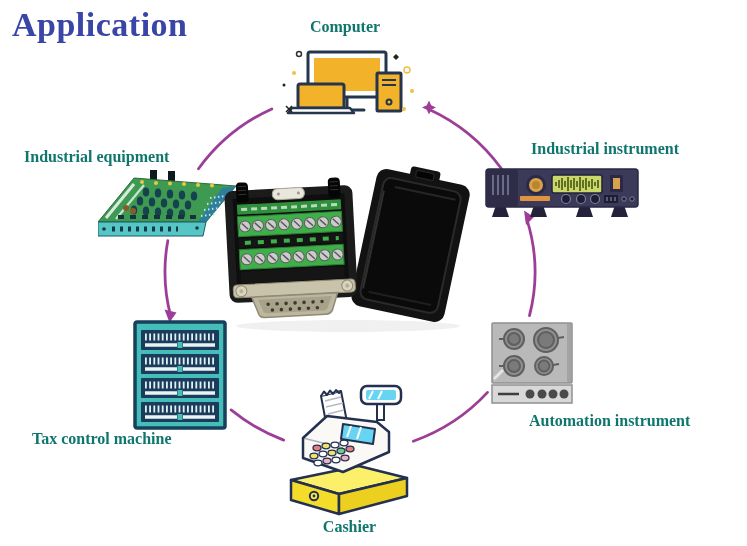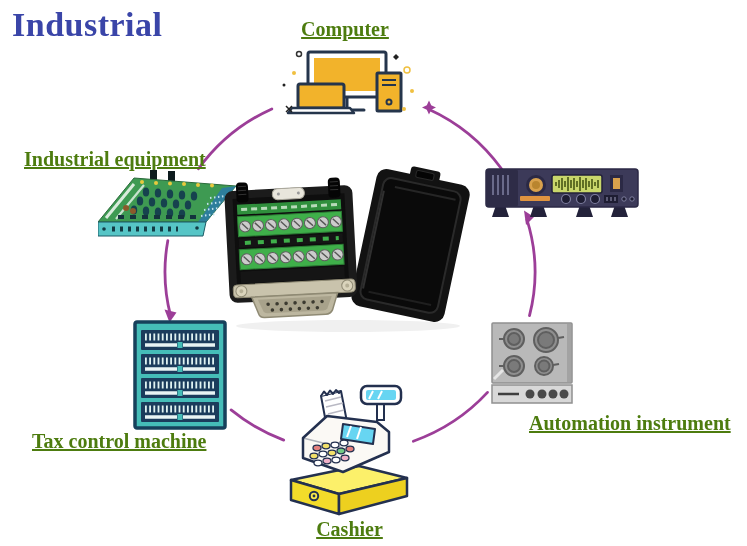--- a/index.html
+++ b/index.html
@@ -5,33 +5,33 @@
   html,body{margin:0;padding:0;background:#ffffff;}
   .stage{
     position:relative;width:747px;height:546px;background:#ffffff;overflow:hidden;
     font-family:"Liberation Serif", serif;
   }
   .title{
     position:absolute;left:12px;top:6px;margin:0;
     font-size:34px;font-weight:bold;color:#3A45A8;letter-spacing:0.5px;
   }
   .node-label{
-    position:absolute;font-weight:bold;font-size:20px;color:#4d7c0f;white-space:nowrap;text-decoration:underline;
+    position:absolute;font-weight:bold;font-size:16px;color:#0f766e;white-space:nowrap;
   }
   .centered{text-align:center;}
   svg{position:absolute;display:block;}
   .ring{z-index:0;}
   .icon{z-index:2;}
 </style>
 </head>
 <body>
 
 <div class="stage">
 
-  <h1 class="title">Industrial</h1>
+  <h1 class="title">Application</h1>
 
   <svg class="ring" width="747" height="546" viewBox="0 0 747 546">
     <g fill="none" stroke="#9C3E98" stroke-width="2.8" stroke-linecap="round">
       <path d="M428.2 108.9 A185 180 0 0 1 501.5 168.8"></path>
       <path d="M526.9 219.4 A185 180 0 0 1 529.5 315.6"></path>
       <path d="M487.5 392.4 A185 180 0 0 1 413.3 441.2"></path>
       <path d="M283.7 440.1 A185 180 0 0 1 231.1 409.9"></path>
       <path d="M170.5 315.5 A185 180 0 0 1 167.8 240.7"></path>
       <path d="M198.5 168.8 A185 180 0 0 1 271.8 108.9"></path>
     </g>
@@ -117,20 +117,21 @@
     </g>
 
     <line x1="20" y1="49" x2="100" y2="49" stroke="#14333D" stroke-width="4" stroke-dasharray="6 6"></line>
 
     <polygon points="0,54 108,54 105,68 0,68" fill="#56C5C6" stroke="#1C5B66" stroke-width="1"></polygon>
     <line x1="14" y1="61" x2="80" y2="61" stroke="#123B44" stroke-width="5" stroke-dasharray="3 5"></line>
     <circle cx="6" cy="61" r="1.8" fill="#123B44"></circle>
       <circle cx="99" cy="60" r="1.8" fill="#123B44"></circle>
   </svg>
 
+  <div class="node-label" style="left:531px;top:140px;">Industrial instrument</div>
   <svg class="icon" style="left:484px;top:165px;" width="158" height="56" viewBox="0 0 158 56">
 
     <g fill="#23223A">
       <polygon points="12,40 21,40 25,52 8,52"></polygon>
       <polygon points="50,40 59,40 63,52 46,52"></polygon>
       <polygon points="96,40 105,40 109,52 92,52"></polygon>
       <polygon points="131,40 140,40 144,52 127,52"></polygon>
     </g>
 
     <rect x="2" y="4" width="152" height="38" rx="3" fill="#3C3A59" stroke="#2B2945" stroke-width="1.5"></rect>

